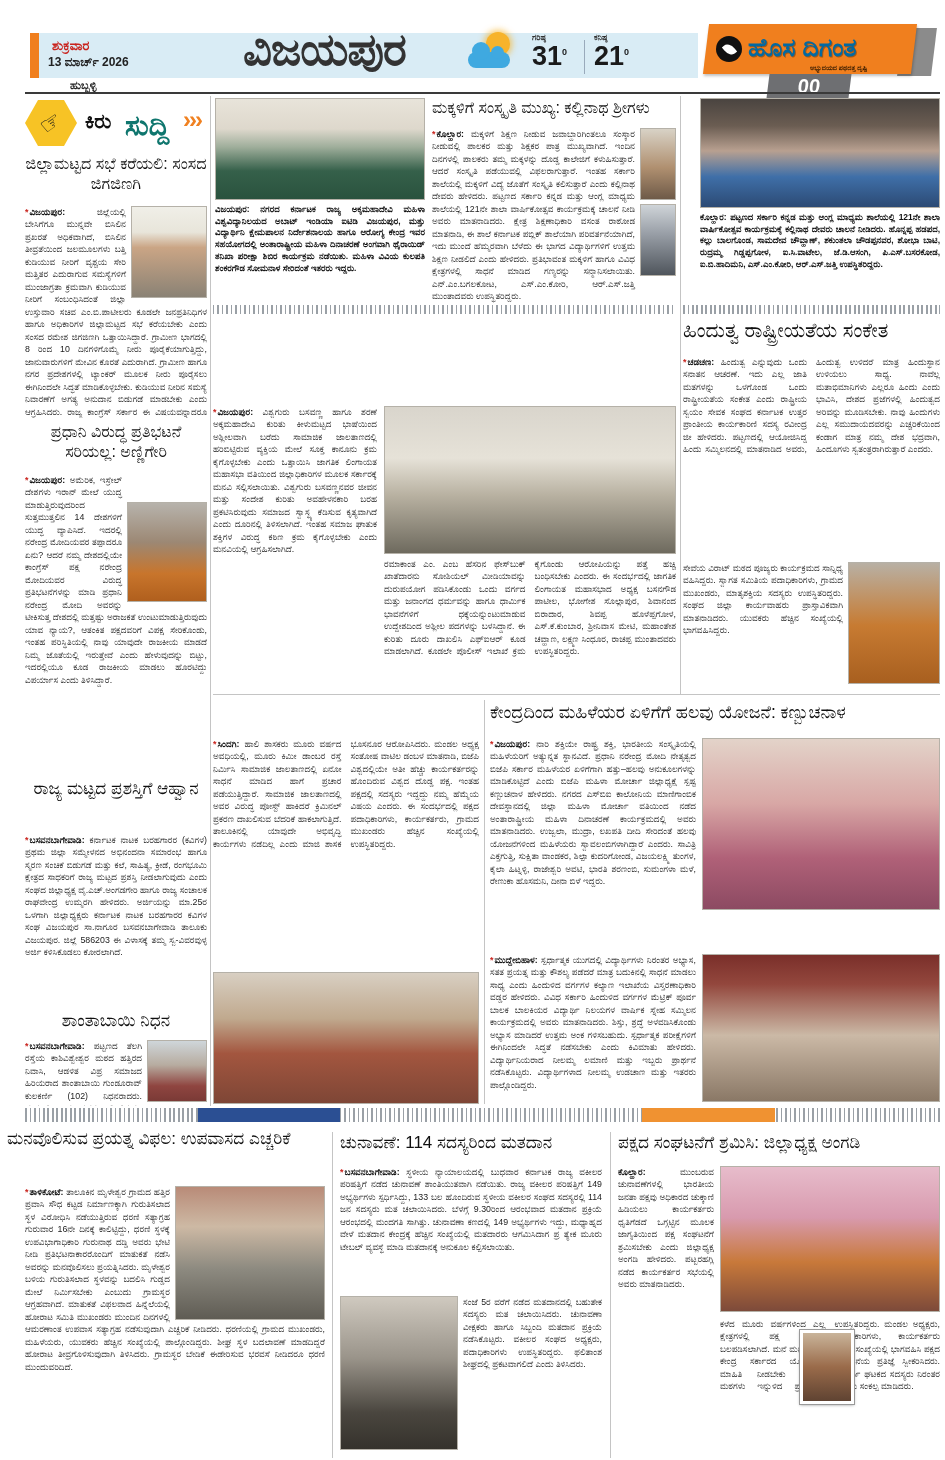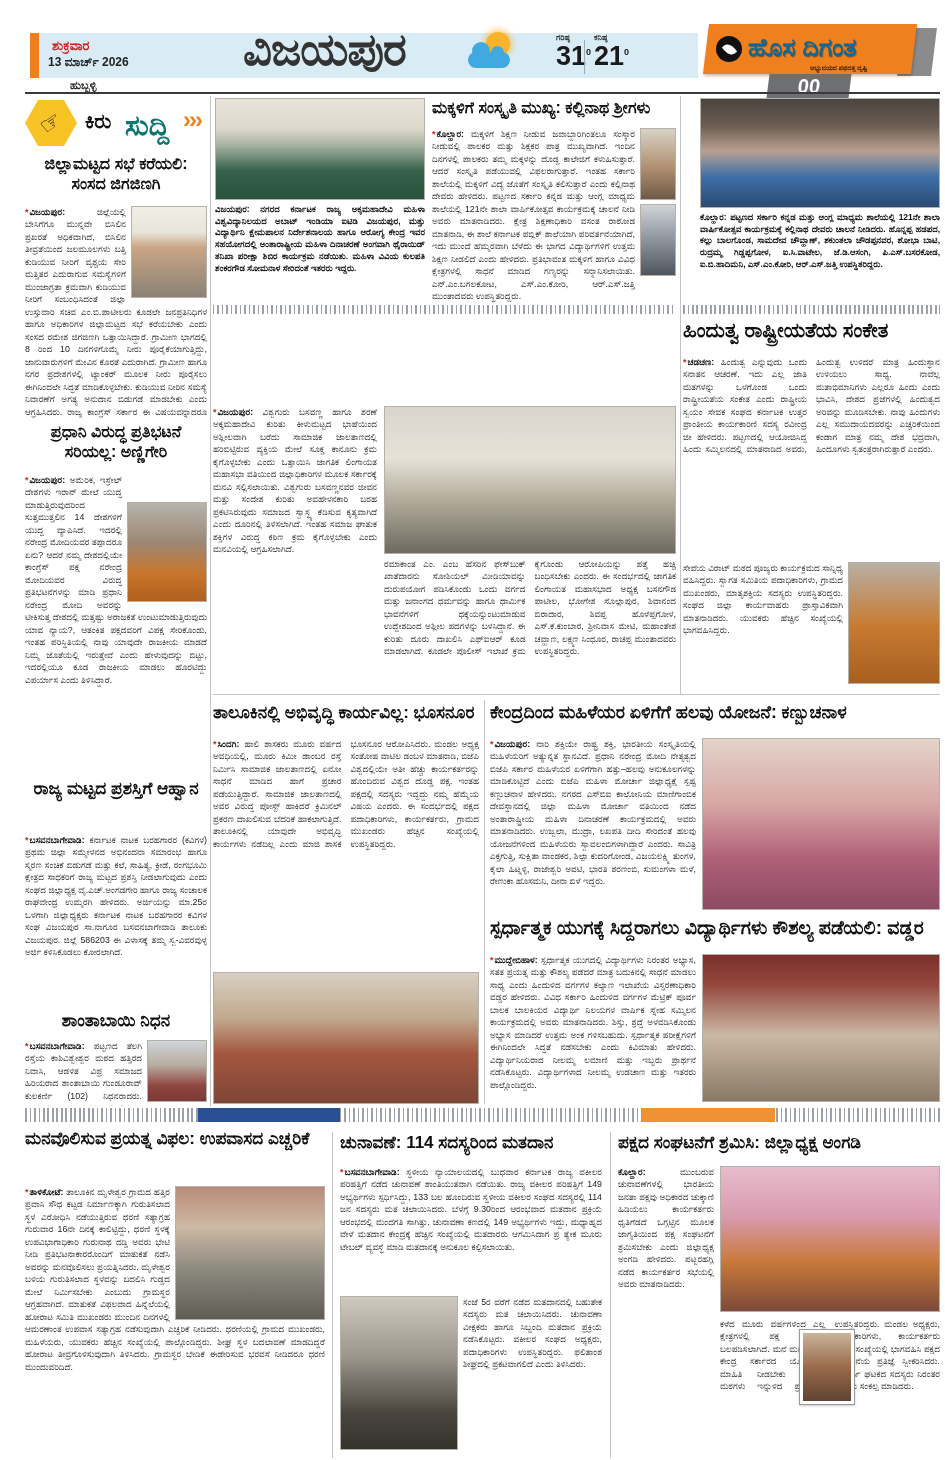--- a/index.html
+++ b/index.html
@@ -1,19 +1,19 @@
 <!DOCTYPE html>
 <html><head>
 <meta charset="utf-8">
 <style>
   html,body{margin:0;padding:0;background:#fff;}
   .page{position:relative;width:945px;height:1460px;background:#fff;overflow:hidden;
         font-family:"Liberation Sans","DejaVu Sans",sans-serif;color:#1c1c1c;}
   .abs{position:absolute;}
-  .hl{font-weight:bold;color:#101010;line-height:1.25;overflow:hidden;}
+  .hl{font-weight:normal;color:#101010;line-height:1.25;overflow:hidden;}
   .bd{font-size:8.8px;line-height:1.42;text-align:justify;overflow:hidden;color:#222;}
   .cap{font-size:8.5px;line-height:1.38;text-align:justify;font-weight:600;color:#111;overflow:hidden;}
   .dl{font-weight:bold;color:#111;}
   .star{color:#c9221c;font-weight:bold;margin-right:1px;}
   .ph{background:#ccc;border:1px solid #b5b1a8;box-sizing:border-box;}
   .rule-v{background:#c4c4c4;width:1px;}
   .rule-h{background:#c4c4c4;height:1px;}
   .hatch{background:repeating-linear-gradient(90deg,#9aa0a6 0 1.5px,transparent 1.5px 4.5px);}
   .cols2{column-count:2;column-gap:9px;}
   .fr{float:right;margin:0 0 3px 5px;}
@@ -57,21 +57,21 @@
   <div class="abs" style="left:30px;top:33px;width:9px;height:45px;background:#f07f1e;"></div>
   <div class="abs daytxt" style="left:52px;top:38px;">ಶುಕ್ರವಾರ</div>
   <div class="abs datetxt" style="left:48px;top:55px;">13 ಮಾರ್ಚ್ 2026</div>
   <div class="abs edtxt" style="left:70px;top:79px;">ಹುಬ್ಬಳ್ಳಿ</div>
   <div class="abs city" style="left:243px;top:24px;">ವಿಜಯಪುರ</div>
 
   <div class="abs" style="left:468px;top:28px;width:58px;height:52px;">
     <div class="sun abs" style="left:18px;top:4px;"></div>
     <div class="cloud abs" style="left:0px;top:24px;"></div>
   </div>
-  <div class="abs" style="left:532px;top:33px;margin-left:24px;">
+  <div class="abs" style="left:532px;top:33px;">
     <div class="wlabel">ಗರಿಷ್ಠ</div>
     <div class="wnum"><span>31</span><sup>0</sup></div>
   </div>
   <div class="abs" style="left:584px;top:40px;width:1px;height:34px;background:#9ab;"></div>
   <div class="abs" style="left:594px;top:33px;">
     <div class="wlabel">ಕನಿಷ್ಠ</div>
     <div class="wnum"><span>21</span><sup>0</sup></div>
   </div>
 
   <div class="abs" style="left:700px;top:18px;width:240px;height:78px;">
@@ -157,48 +157,46 @@
     <span class="star">*</span><span class="dl">ಚಡಚಣ:</span>
     <span>ಹಿಂದುತ್ವ ಎನ್ನುವುದು ಒಂದು ಸನಾತನ ಆಚರಣೆ. ಇದು ಎಲ್ಲ ಜಾತಿ ಮತಗಳನ್ನು ಒಳಗೊಂಡ ಒಂದು ರಾಷ್ಟ್ರೀಯತೆಯ ಸಂಕೇತ ಎಂದು ರಾಷ್ಟ್ರೀಯ ಸ್ವಯಂ ಸೇವಕ ಸಂಘದ ಕರ್ನಾಟಕ ಉತ್ತರ ಪ್ರಾಂತೀಯ ಕಾರ್ಯಕಾರಿಣಿ ಸದಸ್ಯ ರವೀಂದ್ರ ಜೀ ಹೇಳಿದರು. ಪಟ್ಟಣದಲ್ಲಿ ಆಯೋಜಿಸಿದ್ದ ಹಿಂದು ಸಮ್ಮಿಲನದಲ್ಲಿ ಮಾತನಾಡಿದ ಅವರು, ಹಿಂದುತ್ವ ಉಳಿದರೆ ಮಾತ್ರ ಹಿಂದುಸ್ಥಾನ ಉಳಿಯಲು ಸಾಧ್ಯ. ನಾವೆಲ್ಲ ಮತಾಭಿಮಾನಿಗಳು ಎಲ್ಲರೂ ಹಿಂದು ಎಂದು ಭಾವಿಸಿ, ದೇಶದ ಪ್ರಜೆಗಳಲ್ಲಿ ಹಿಂದುತ್ವದ ಅರಿವನ್ನು ಮೂಡಿಸಬೇಕು. ನಾವು ಹಿಂದುಗಳು ಎಲ್ಲ ಸಮುದಾಯದವರನ್ನು ಎಚ್ಚರಿಕೆಯಿಂದ ಕಂಡಾಗ ಮಾತ್ರ ನಮ್ಮ ದೇಶ ಭದ್ರವಾಗಿ, ಹಿಂದೂಗಳು ಸ್ವತಂತ್ರರಾಗಿರುತ್ತಾರೆ ಎಂದರು.</span>
   </div>
   <div class="abs bd" style="left:683px;top:562px;width:257px;height:128px;">
     <span class="ph fr" style="width:92px;height:122px;background:linear-gradient(180deg,#b8b0a4 0%,#c77b32 52%,#a85f1f 100%);"></span>
     <span>ಸೇವೆಯ ವಿರಾಟ್ ಮಠದ ಪೂಜ್ಯರು ಕಾರ್ಯಕ್ರಮದ ಸಾನ್ನಿಧ್ಯ ವಹಿಸಿದ್ದರು. ಸ್ವಾಗತ ಸಮಿತಿಯ ಪದಾಧಿಕಾರಿಗಳು, ಗ್ರಾಮದ ಮುಖಂಡರು, ಮಾತೃಶಕ್ತಿಯ ಸದಸ್ಯರು ಉಪಸ್ಥಿತರಿದ್ದರು. ಸಂಘದ ಜಿಲ್ಲಾ ಕಾರ್ಯವಾಹರು ಪ್ರಾಸ್ತಾವಿಕವಾಗಿ ಮಾತನಾಡಿದರು. ಯುವಕರು ಹೆಚ್ಚಿನ ಸಂಖ್ಯೆಯಲ್ಲಿ ಭಾಗವಹಿಸಿದ್ದರು.</span>
   </div>
 
   <div class="abs rule-h" style="left:213px;top:694px;width:727px;"></div>
 
-  <div class="abs hl" style="left:213px;top:702px;width:266px;height:30px;font-size:17px;">ತಾಲೂಕಿನಲ್ಲಿ ಅಭಿವೃದ್ಧಿ ಕಾರ್ಯವಿಲ್ಲ: ಭೂಸನೂರ</div>
   <div class="abs bd cols2" style="left:213px;top:738px;width:266px;height:230px;">
     <span class="star">*</span><span class="dl">ಸಿಂದಗಿ:</span>
     <span>ಹಾಲಿ ಶಾಸಕರು ಮೂರು ವರ್ಷದ ಅವಧಿಯಲ್ಲಿ, ಮೂರು ಕಿಮೀ ಡಾಂಬರ ರಸ್ತೆ ನಿರ್ಮಿಸಿ ಸಾಮಾಜಿಕ ಜಾಲತಾಣದಲ್ಲಿ ಏನೋ ಸಾಧನೆ ಮಾಡಿದ ಹಾಗೆ ಪ್ರಚಾರ ಪಡೆಯುತ್ತಿದ್ದಾರೆ. ಸಾಮಾಜಿಕ ಜಾಲತಾಣದಲ್ಲಿ ಅವರ ವಿರುದ್ಧ ಪೋಸ್ಟ್ ಹಾಕಿದರೆ ಕ್ರಿಮಿನಲ್ ಪ್ರಕರಣ ದಾಖಲಿಸುವ ಬೆದರಿಕೆ ಹಾಕಲಾಗುತ್ತಿದೆ. ತಾಲೂಕಿನಲ್ಲಿ ಯಾವುದೇ ಅಭಿವೃದ್ಧಿ ಕಾರ್ಯಗಳು ನಡೆದಿಲ್ಲ ಎಂದು ಮಾಜಿ ಶಾಸಕ ಭೂಸನೂರ ಆರೋಪಿಸಿದರು. ಮಂಡಲ ಅಧ್ಯಕ್ಷ ಸಂತೋಷ ವಾಟಿಲ ಡಂಬಳ ಮಾತನಾಡಿ, ಬಿಜೆಪಿ ವಿಶ್ವದಲ್ಲಿಯೇ ಅತೀ ಹೆಚ್ಚು ಕಾರ್ಯಕರ್ತರನ್ನು ಹೊಂದಿರುವ ವಿಶ್ವದ ದೊಡ್ಡ ಪಕ್ಷ. ಇಂತಹ ಪಕ್ಷದಲ್ಲಿ ಸದಸ್ಯರು ಇದ್ದದ್ದು ನಮ್ಮ ಹೆಮ್ಮೆಯ ವಿಷಯ ಎಂದರು. ಈ ಸಂದರ್ಭದಲ್ಲಿ ಪಕ್ಷದ ಪದಾಧಿಕಾರಿಗಳು, ಕಾರ್ಯಕರ್ತರು, ಗ್ರಾಮದ ಮುಖಂಡರು ಹೆಚ್ಚಿನ ಸಂಖ್ಯೆಯಲ್ಲಿ ಉಪಸ್ಥಿತರಿದ್ದರು.</span>
   </div>
   <div class="abs ph" style="left:213px;top:972px;width:266px;height:132px;background:linear-gradient(180deg,#d8cfc2 0%,#c0a98e 35%,#a3563f 62%,#7e4636 100%);"></div>
 
   <div class="abs rule-v" style="left:484px;top:700px;height:404px;"></div>
 
   <div class="abs hl" style="left:490px;top:702px;width:450px;height:30px;font-size:17.5px;">ಕೇಂದ್ರದಿಂದ ಮಹಿಳೆಯರ ಏಳಿಗೆಗೆ ಹಲವು ಯೋಜನೆ: ಕಣ್ಬುಚನಾಳ</div>
   <div class="abs bd" style="left:490px;top:738px;width:206px;height:172px;">
     <span class="star">*</span><span class="dl">ವಿಜಯಪುರ:</span>
     <span>ನಾರಿ ಶಕ್ತಿಯೇ ರಾಷ್ಟ್ರ ಶಕ್ತಿ, ಭಾರತೀಯ ಸಂಸ್ಕೃತಿಯಲ್ಲಿ ಮಹಿಳೆಯರಿಗೆ ಅತ್ಯುನ್ನತ ಸ್ಥಾನವಿದೆ. ಪ್ರಧಾನಿ ನರೇಂದ್ರ ಮೋದಿ ನೇತೃತ್ವದ ಬಿಜೆಪಿ ಸರ್ಕಾರ ಮಹಿಳೆಯರ ಏಳಿಗೆಗಾಗಿ ಹತ್ತು–ಹಲವು ಅನುಕೂಲಗಳನ್ನು ಮಾಡಿಕೊಟ್ಟಿದೆ ಎಂದು ಬಿಜೆಪಿ ಮಹಿಳಾ ಮೋರ್ಚಾ ಜಿಲ್ಲಾಧ್ಯಕ್ಷೆ ಸ್ಪಷ್ಟ ಕಣ್ಬುಚನಾಳ ಹೇಳಿದರು. ನಗರದ ಎಸ್‌ಬಿಐ ಕಾಲೋನಿಯ ಮಾಣಿಗಾಂಬಿಕ ದೇವಸ್ಥಾನದಲ್ಲಿ ಜಿಲ್ಲಾ ಮಹಿಳಾ ಮೋರ್ಚಾ ವತಿಯಿಂದ ನಡೆದ ಅಂತಾರಾಷ್ಟ್ರೀಯ ಮಹಿಳಾ ದಿನಾಚರಣೆ ಕಾರ್ಯಕ್ರಮದಲ್ಲಿ ಅವರು ಮಾತನಾಡಿದರು. ಉಜ್ವಲಾ, ಮುದ್ರಾ, ಲಖಪತಿ ದೀದಿ ಸೇರಿದಂತೆ ಹಲವು ಯೋಜನೆಗಳಿಂದ ಮಹಿಳೆಯರು ಸ್ವಾವಲಂಬಿಗಳಾಗಿದ್ದಾರೆ ಎಂದರು. ಸಾವಿತ್ರಿ ಎಕ್ತಗುತ್ತಿ, ಸುಕ್ಷಿತಾ ವಾಂಡಕರ, ಶಿಲ್ಪಾ ಕುದರಿಗೋಂಡ, ವಿಜಯಲಕ್ಷ್ಮಿ ತುಂಗಳ, ಕೈಲಾ ಹಿಟ್ನಳ್ಳಿ, ರಾಜೇಶ್ವರಿ ಅವಟಿ, ಭಾರತಿ ಶರಣಂಬಿ, ಸುಮಂಗಳಾ ಮಳೆ, ರೇಣುಕಾ ಹೊಸಮನಿ, ದೀನಾ ಬಿಳೆ ಇದ್ದರು.</span>
   </div>
   <div class="abs ph" style="left:702px;top:738px;width:238px;height:172px;background:linear-gradient(180deg,#e3d3c9 0%,#d8a7a5 38%,#b06178 70%,#8c4a62 100%);"></div>
 
-  <div class="abs hl" style="left:490px;top:916px;width:450px;height:34px;font-size:19px;">ಸ್ಪರ್ಧಾತ್ಮಕ ಯುಗಕ್ಕೆ ಸಿದ್ದರಾಗಲು ವಿದ್ಯಾರ್ಥಿಗಳು ಕೌಶಲ್ಯ ಪಡೆಯಲಿ: ವಡ್ಡರ</div>
   <div class="abs bd" style="left:490px;top:954px;width:206px;height:150px;">
     <span class="star">*</span><span class="dl">ಮುದ್ದೇಬಿಹಾಳ:</span>
     <span>ಸ್ಪರ್ಧಾತ್ಮಕ ಯುಗದಲ್ಲಿ ವಿದ್ಯಾರ್ಥಿಗಳು ನಿರಂತರ ಅಭ್ಯಾಸ, ಸತತ ಪ್ರಯತ್ನ ಮತ್ತು ಕೌಶಲ್ಯ ಪಡೆದರೆ ಮಾತ್ರ ಬದುಕಿನಲ್ಲಿ ಸಾಧನೆ ಮಾಡಲು ಸಾಧ್ಯ ಎಂದು ಹಿಂದುಳಿದ ವರ್ಗಗಳ ಕಲ್ಯಾಣ ಇಲಾಖೆಯ ವಿಸ್ತರಣಾಧಿಕಾರಿ ವಡ್ಡರ ಹೇಳಿದರು. ವಿವಿಧ ಸರ್ಕಾರಿ ಹಿಂದುಳಿದ ವರ್ಗಗಳ ಮೆಟ್ರಿಕ್ ಪೂರ್ವ ಬಾಲಕ ಬಾಲಕಿಯರ ವಿದ್ಯಾರ್ಥಿ ನಿಲಯಗಳ ವಾರ್ಷಿಕ ಸ್ನೇಹ ಸಮ್ಮಿಲನ ಕಾರ್ಯಕ್ರಮದಲ್ಲಿ ಅವರು ಮಾತನಾಡಿದರು. ಶಿಸ್ತು, ಶ್ರದ್ಧೆ ಅಳವಡಿಸಿಕೊಂಡು ಅಭ್ಯಾಸ ಮಾಡಿದರೆ ಉತ್ತಮ ಅಂಕ ಗಳಿಸಬಹುದು. ಸ್ಪರ್ಧಾತ್ಮಕ ಪರೀಕ್ಷೆಗಳಿಗೆ ಈಗಿನಿಂದಲೇ ಸಿದ್ಧತೆ ನಡೆಸಬೇಕು ಎಂದು ಕಿವಿಮಾತು ಹೇಳಿದರು. ವಿದ್ಯಾರ್ಥಿನಿಯರಾದ ನೀಲಮ್ಮ ಲಮಾಣಿ ಮತ್ತು ಇಬ್ಬರು ಪ್ರಾರ್ಥನೆ ನಡೆಸಿಕೊಟ್ಟರು. ವಿದ್ಯಾರ್ಥಿಗಳಾದ ನೀಲಮ್ಮ ಉಡಚಾಣ ಮತ್ತು ಇತರರು ಪಾಲ್ಗೊಂಡಿದ್ದರು.</span>
   </div>
   <div class="abs ph" style="left:702px;top:954px;width:238px;height:148px;background:linear-gradient(180deg,#7a2f2a 0%,#93473d 20%,#cbb9a6 55%,#8a7866 100%);"></div>
 
   <div class="abs hatch" style="left:25px;top:1108px;width:915px;height:14px;"></div>
   <div class="abs" style="left:198px;top:1108px;width:142px;height:14px;background:#2b4f93;"></div>
   <div class="abs" style="left:642px;top:1108px;width:133px;height:14px;background:#f09231;"></div>
 
-  <div class="abs hl" style="left:25px;top:1128px;width:300px;height:54px;font-size:17px;">ಮನವೊಲಿಸುವ ಪ್ರಯತ್ನ ವಿಫಲ: ಉಪವಾಸದ ಎಚ್ಚರಿಕೆ</div>
+  <div class="abs hl" style="left:7px;top:1128px;width:300px;height:54px;font-size:17px;">ಮನವೊಲಿಸುವ ಪ್ರಯತ್ನ ವಿಫಲ: ಉಪವಾಸದ ಎಚ್ಚರಿಕೆ</div>
   <div class="abs bd" style="left:25px;top:1186px;width:300px;height:272px;">
     <span class="ph fr" style="width:150px;height:134px;background:linear-gradient(180deg,#b98b78 0%,#cdb9a4 30%,#8d8a80 62%,#5f5c54 100%);"></span>
     <span class="star">*</span><span class="dl">ತಾಳಿಕೋಟೆ:</span>
     <span>ತಾಲೂಕಿನ ಮೃಳೇಶ್ವರ ಗ್ರಾಮದ ಹತ್ತಿರ ಪ್ರವಾಸಿ ಸೌಧ ಕಟ್ಟಡ ನಿರ್ಮಾಣಕ್ಕಾಗಿ ಗುರುತಿಸಲಾದ ಸ್ಥಳ ವಿರೋಧಿಸಿ ನಡೆಯುತ್ತಿರುವ ಧರಣಿ ಸತ್ಯಾಗ್ರಹ ಗುರುವಾರ 16ನೇ ದಿನಕ್ಕೆ ಕಾಲಿಟ್ಟಿದ್ದು, ಧರಣಿ ಸ್ಥಳಕ್ಕೆ ಉಪವಿಭಾಗಾಧಿಕಾರಿ ಗುರುನಾಥ ದಡ್ಡಿ ಅವರು ಭೇಟಿ ನೀಡಿ ಪ್ರತಿಭಟನಾಕಾರರೊಂದಿಗೆ ಮಾತುಕತೆ ನಡೆಸಿ ಅವರನ್ನು ಮನವೊಲಿಸಲು ಪ್ರಯತ್ನಿಸಿದರು.</span>
     <span>ಮೃಳೇಶ್ವರ ಬಳಿಯ ಗುರುತಿಸಲಾದ ಸ್ಥಳವನ್ನು ಬದಲಿಸಿ ಗುಡ್ಡದ ಮೇಲೆ ನಿರ್ಮಿಸಬೇಕು ಎಂಬುದು ಗ್ರಾಮಸ್ಥರ ಆಗ್ರಹವಾಗಿದೆ. ಮಾತುಕತೆ ವಿಫಲವಾದ ಹಿನ್ನೆಲೆಯಲ್ಲಿ ಹೋರಾಟ ಸಮಿತಿ ಮುಖಂಡರು ಮುಂದಿನ ದಿನಗಳಲ್ಲಿ ಆಮರಣಾಂತ ಉಪವಾಸ ಸತ್ಯಾಗ್ರಹ ನಡೆಸುವುದಾಗಿ ಎಚ್ಚರಿಕೆ ನೀಡಿದರು. ಧರಣಿಯಲ್ಲಿ ಗ್ರಾಮದ ಮುಖಂಡರು, ಮಹಿಳೆಯರು, ಯುವಕರು ಹೆಚ್ಚಿನ ಸಂಖ್ಯೆಯಲ್ಲಿ ಪಾಲ್ಗೊಂಡಿದ್ದರು. ಶೀಘ್ರ ಸ್ಥಳ ಬದಲಾವಣೆ ಮಾಡದಿದ್ದರೆ ಹೋರಾಟ ತೀವ್ರಗೊಳಿಸುವುದಾಗಿ ತಿಳಿಸಿದರು. ಗ್ರಾಮಸ್ಥರ ಬೇಡಿಕೆ ಈಡೇರಿಸುವ ಭರವಸೆ ನೀಡಿದರೂ ಧರಣಿ ಮುಂದುವರಿದಿದೆ.</span>
   </div>
 
   <div class="abs rule-v" style="left:332px;top:1132px;height:326px;"></div>
 
   <div class="abs hl" style="left:340px;top:1132px;width:262px;height:30px;font-size:17px;">ಚುನಾವಣೆ: 114 ಸದಸ್ಯರಿಂದ ಮತದಾನ</div>

